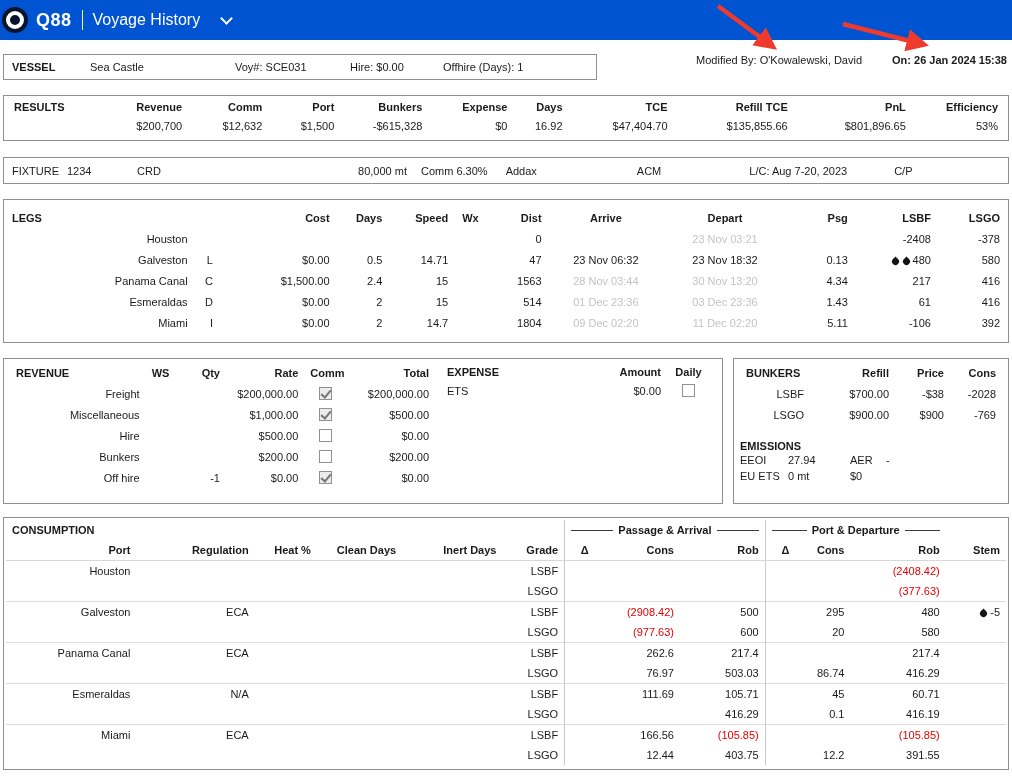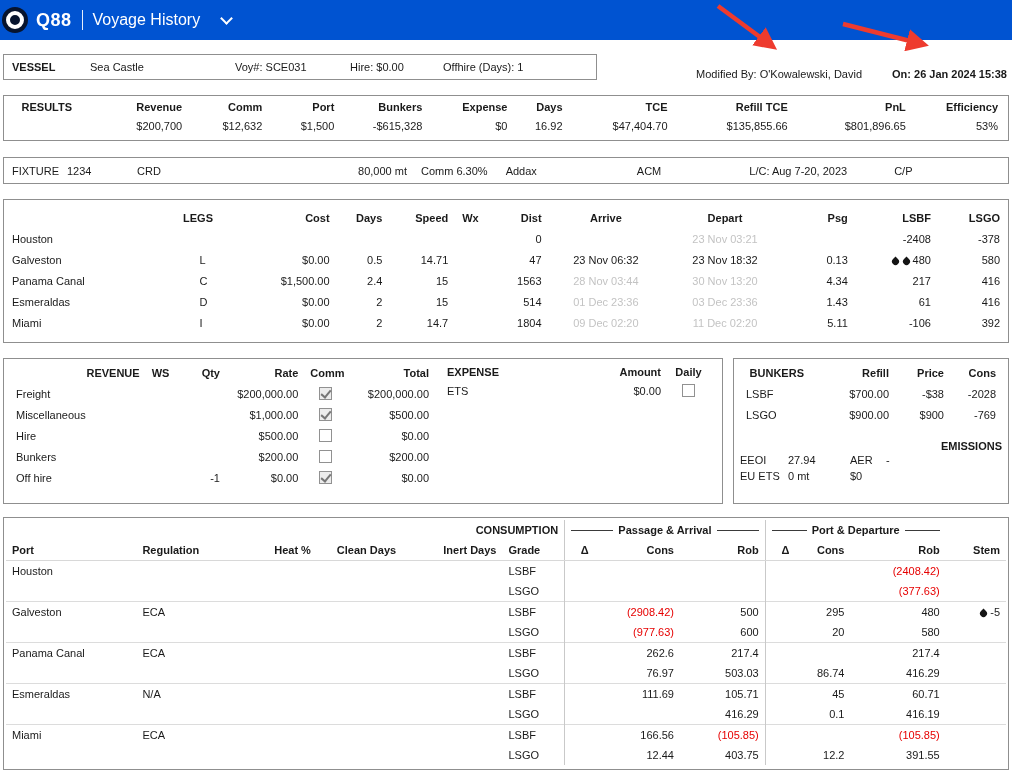--- a/index.html
+++ b/index.html
@@ -14,35 +14,35 @@
 .brand{font-size:18px;font-weight:800;letter-spacing:.5px}
 .bar-sep{width:1px;height:20px;background:#fff;opacity:.9;margin:0 2px}
 .title{font-size:16px;font-weight:500}
 .dropdown{display:flex;align-items:center;cursor:pointer}
 .chev{width:9px;height:9px;border-right:2.5px solid #fff;border-bottom:2.5px solid #fff;transform:rotate(45deg);margin:-4px 0 0 22px}
 
 
 .arrows{position:absolute;top:0;left:0;pointer-events:none;z-index:9}
 
 
-.vessel-row{display:flex;align-items:flex-end;margin:14px 3px 0}
+.vessel-row{display:flex;align-items:flex-start;margin:14px 3px 0}
 .vessel-box{width:594px;border:1px solid var(--border);display:flex;align-items:center;height:26px;padding:0 8px}
 .vessel-box .vl{font-weight:bold;width:78px}
 .v-name{width:145px}.v-voy{width:115px}.v-hire{width:93px}
 .modified{margin-left:auto;display:flex;align-items:center;gap:30px;padding-right:2px}
 .modified .on{font-weight:bold}
 
 
 .box{border:1px solid var(--border);margin:0 3px;background:#fff}
 table{border-collapse:collapse;width:100%;table-layout:fixed}
 td,th{padding:3px 6px;white-space:nowrap;overflow:hidden;line-height:15px}
 th{font-weight:bold;text-align:right}
-th.l,td.l{text-align:left}
+th.l,td.l{text-align:right}
 .num{text-align:right}.ctr{text-align:center}
-.sec{font-weight:bold;text-align:right}
+.sec{font-weight:bold;text-align:left}
 .muted{color:var(--muted)}
 .neg{color:var(--red)}
 .top{vertical-align:top}
 
 
 .results-box{margin-top:15px;padding:2px 4px 4px}
 .results-box td,.results-box th{padding:2px 6px}
 .w-sec{width:70px}
 
 

